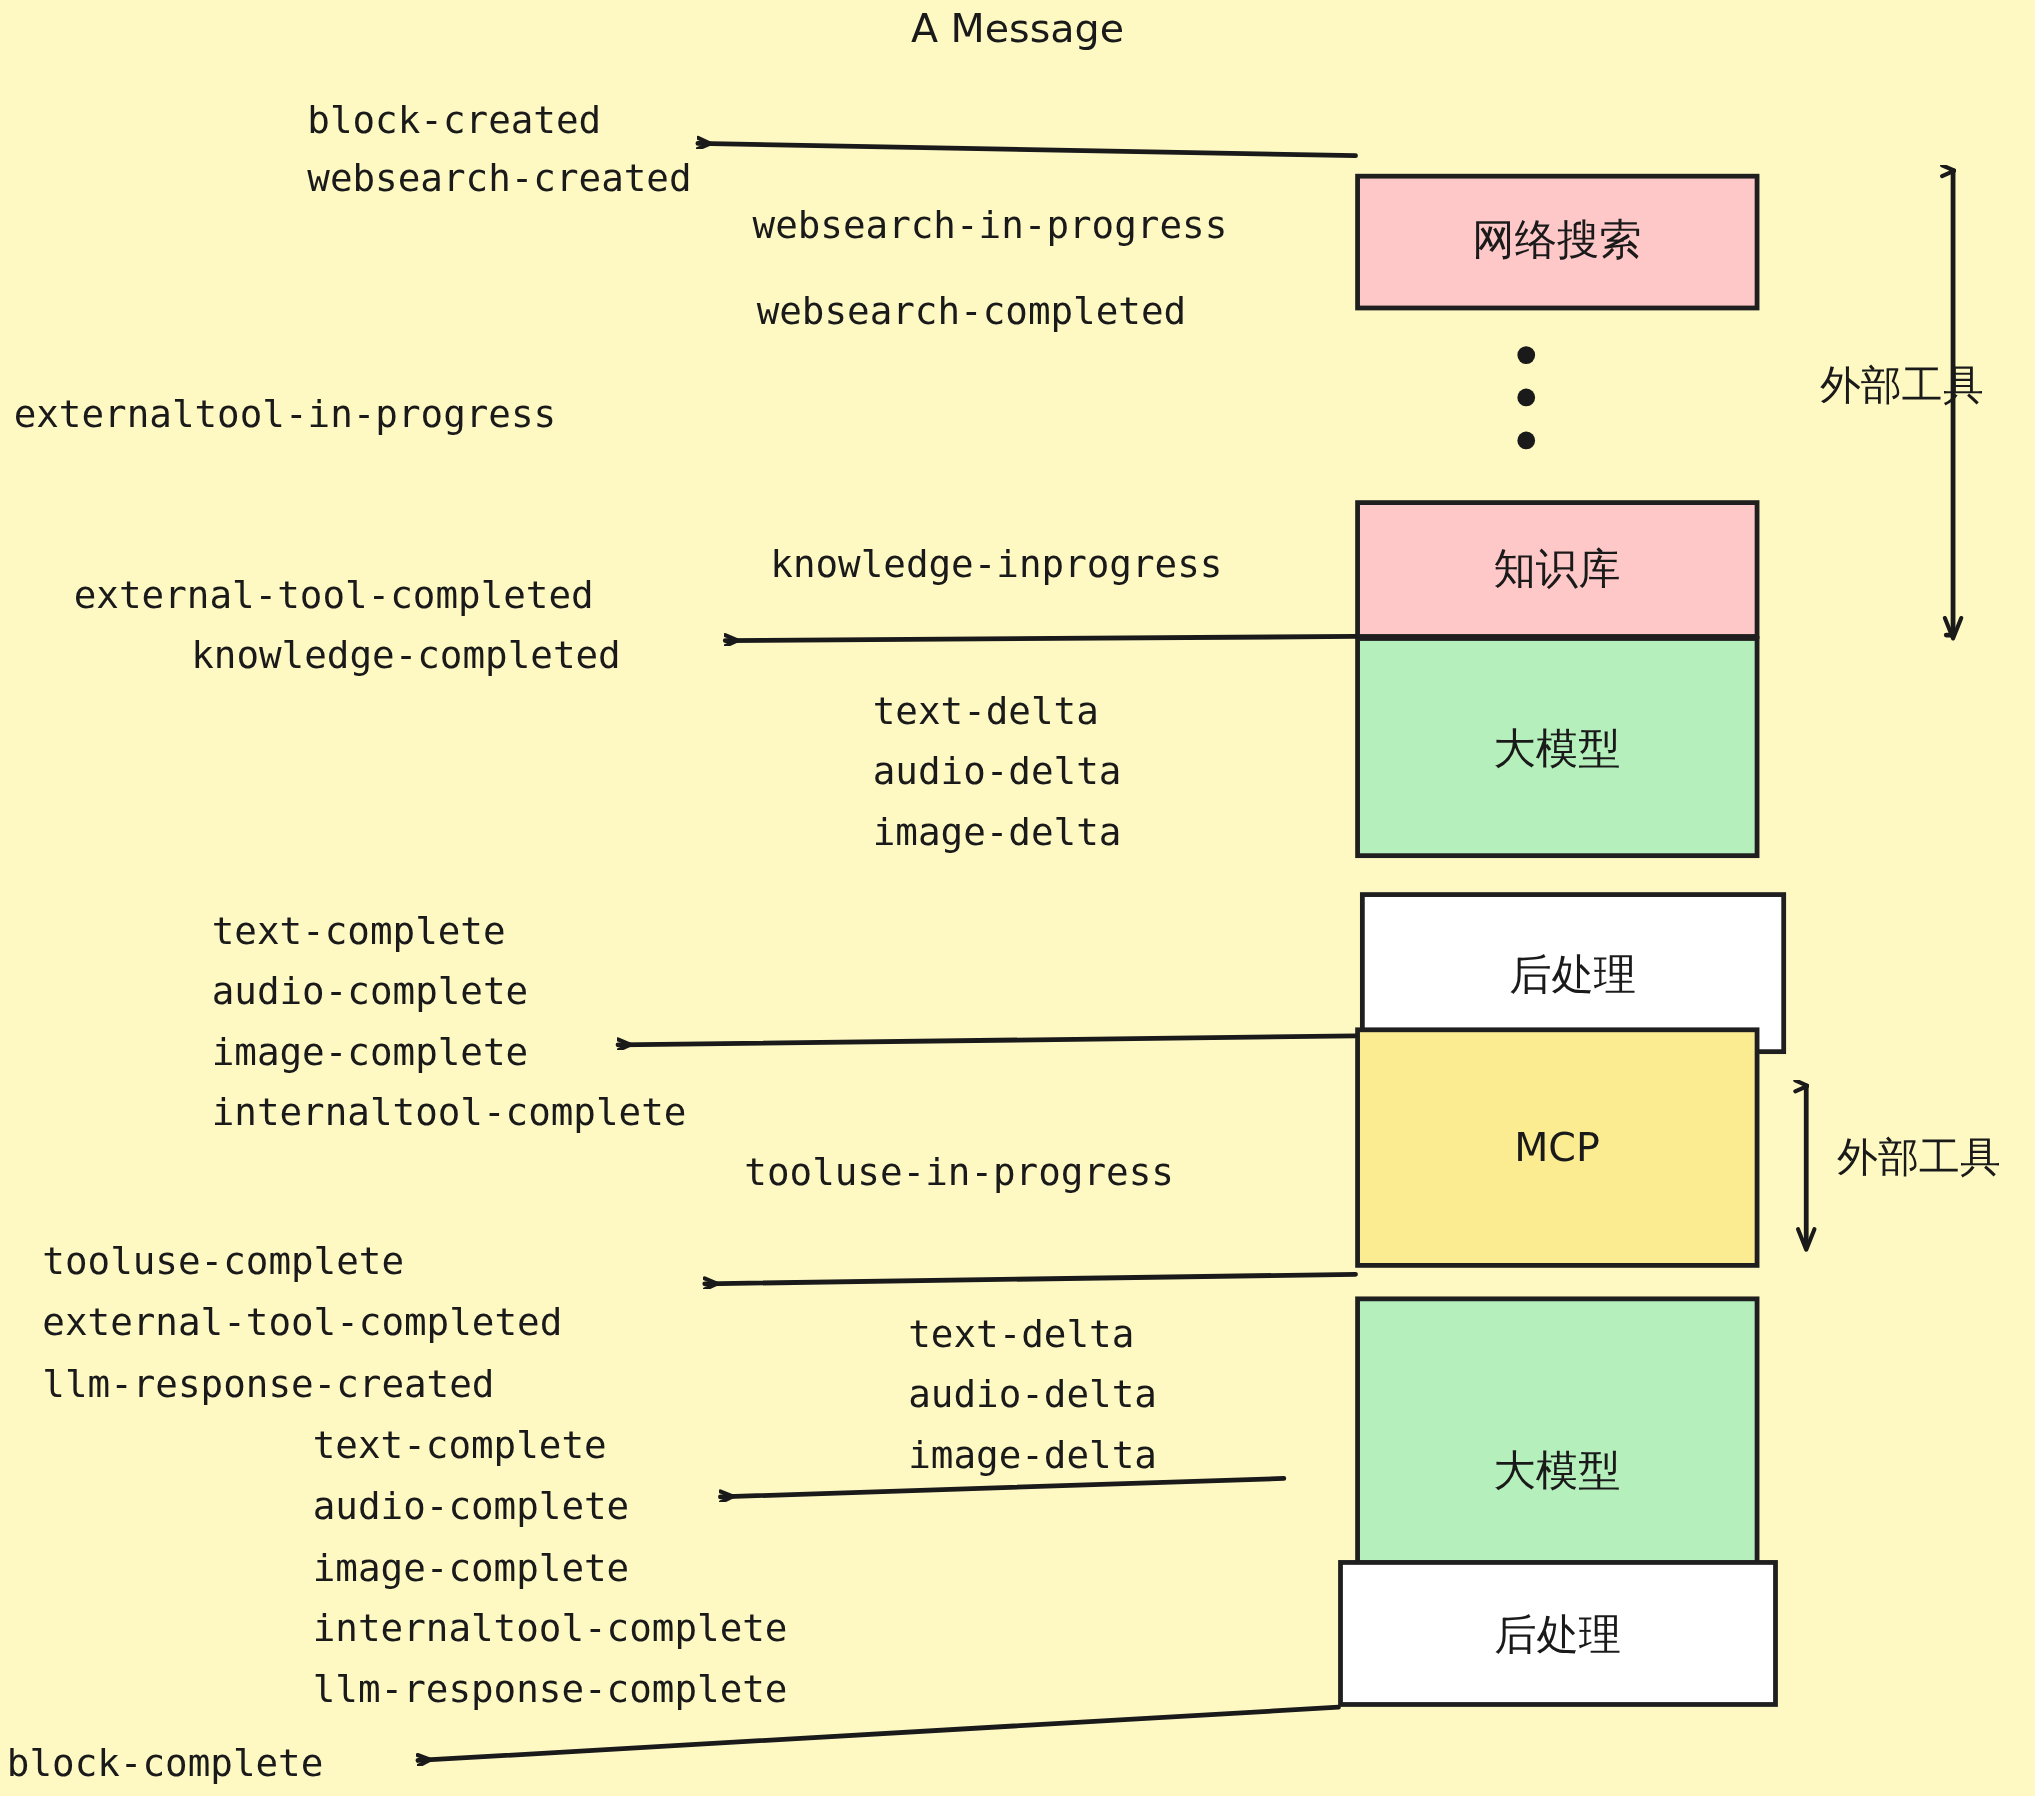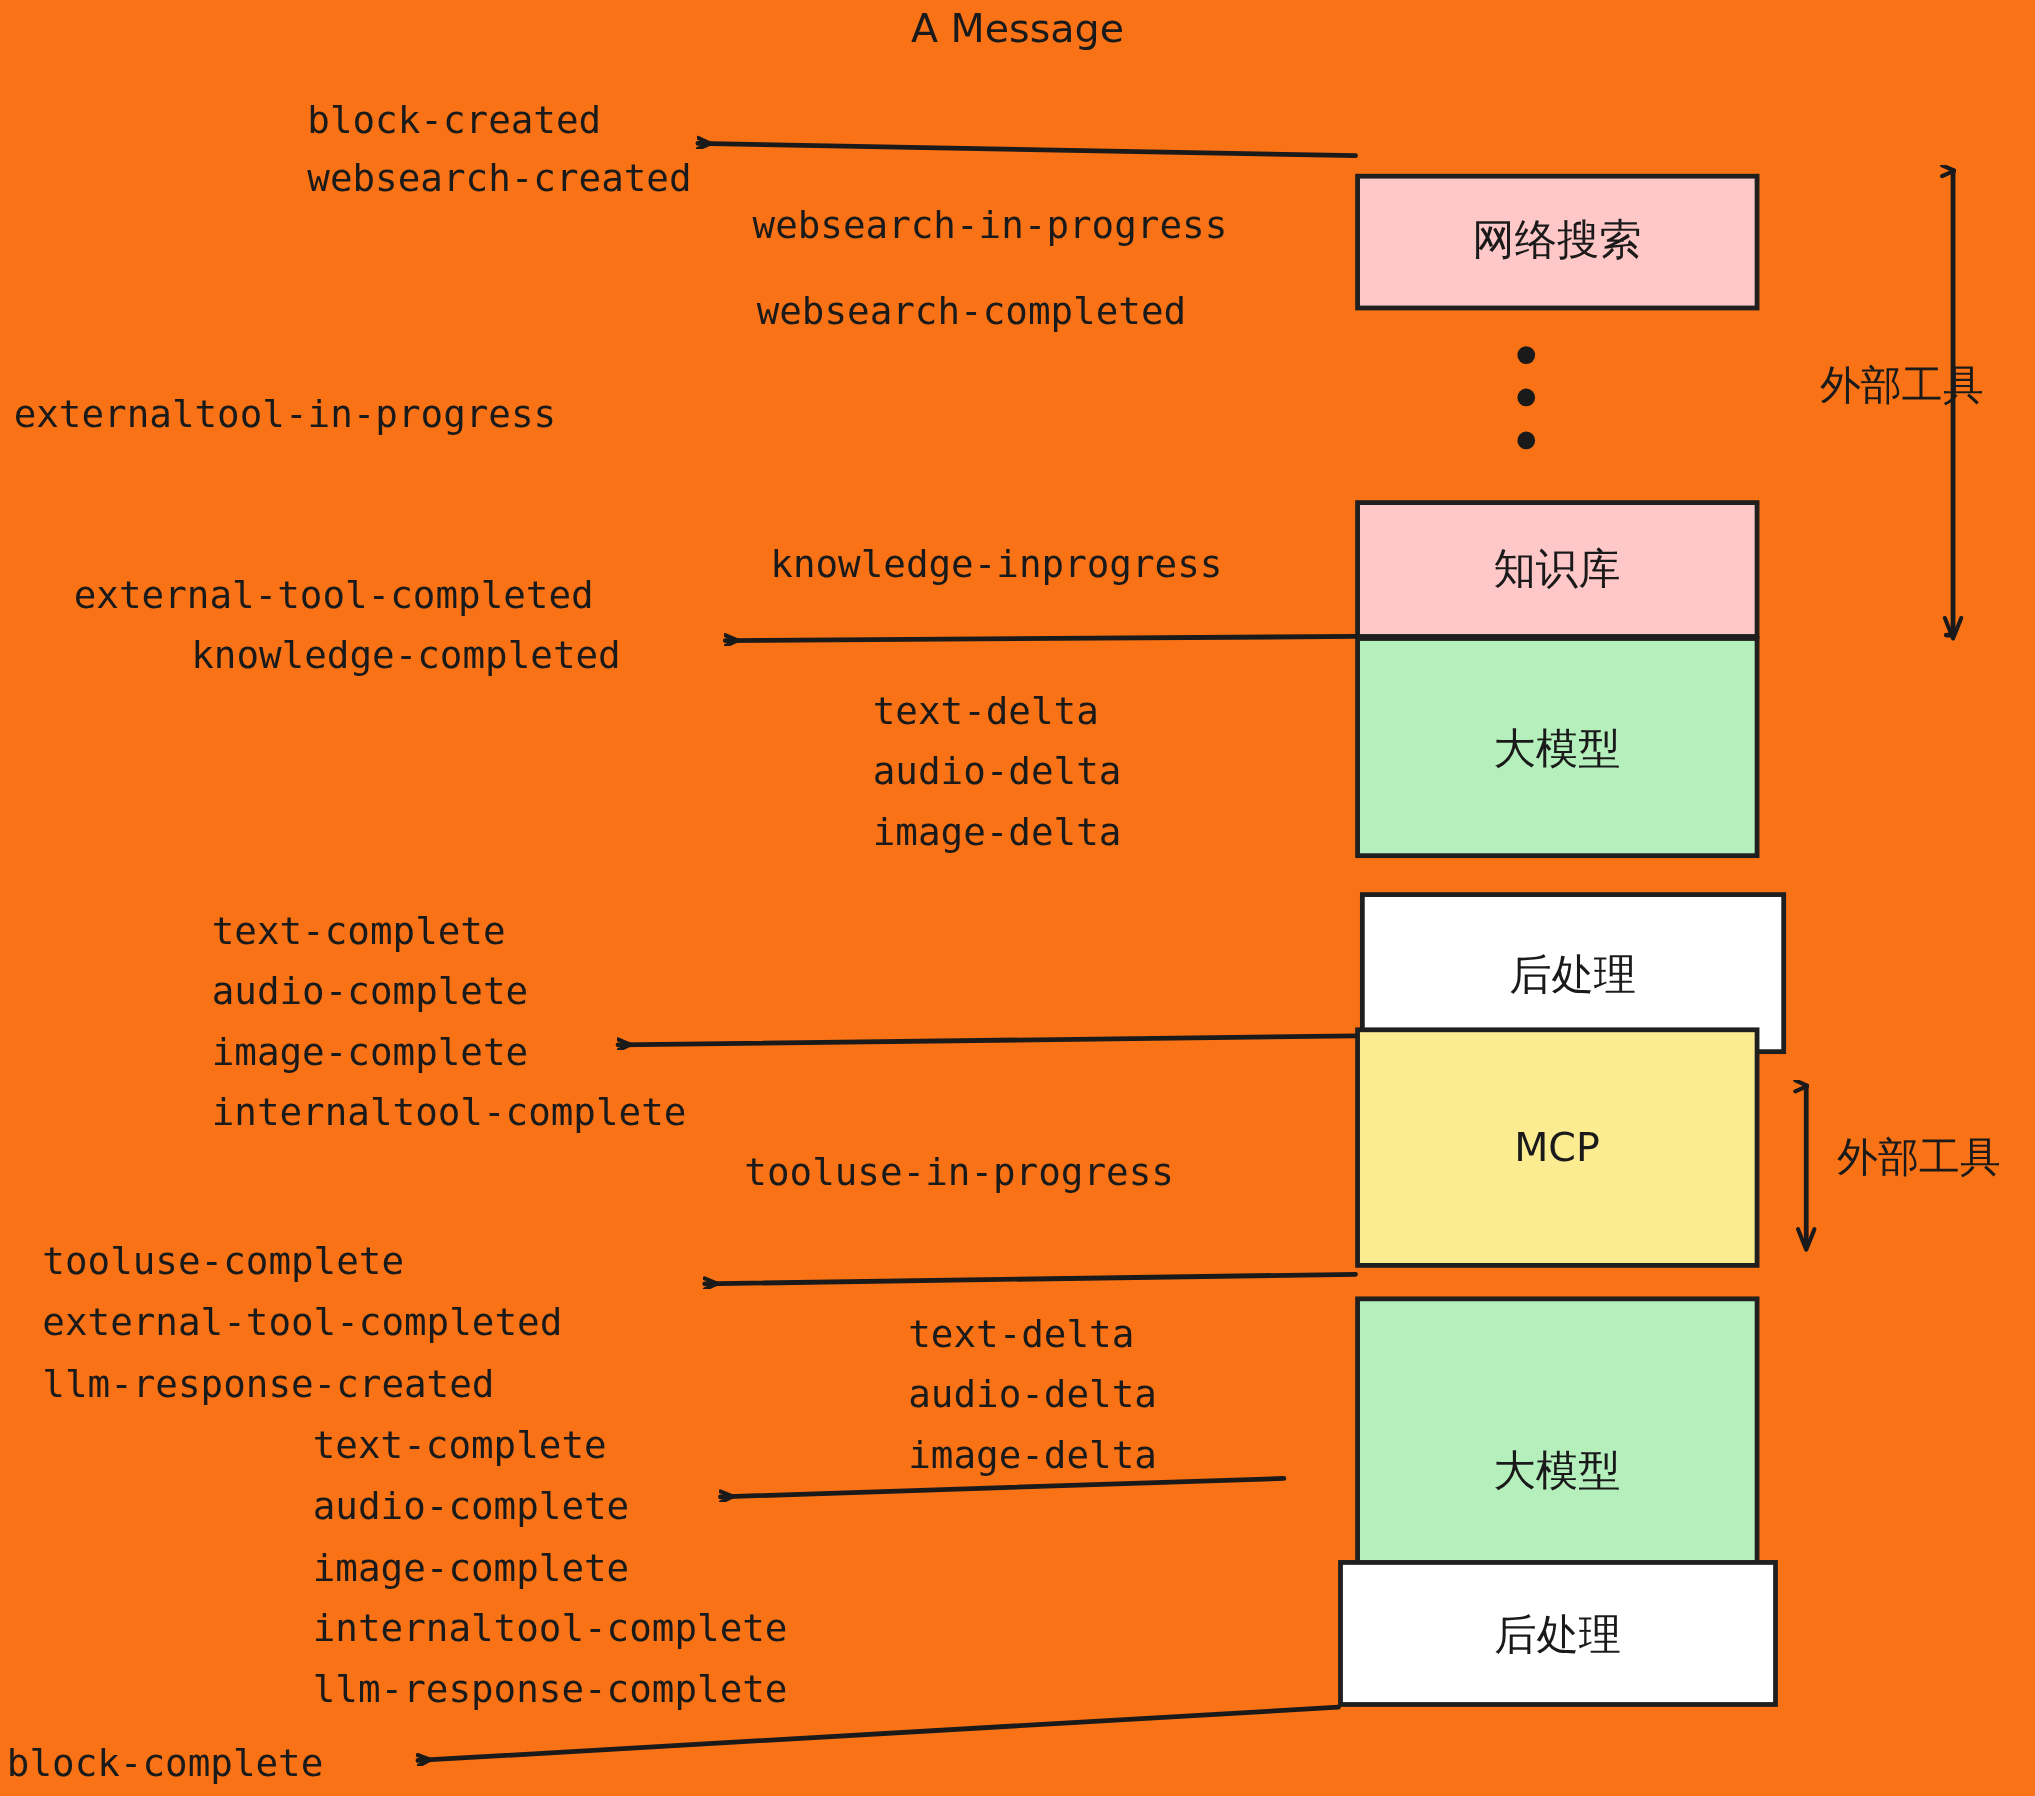--- a/index.html
+++ b/index.html
@@ -10,21 +10,21 @@
   body {
     width: 2035px;
     height: 1796px;
     font-family: "DejaVu Sans Mono", monospace;
     overflow: hidden;
   }
   #diagram-root {
     position: relative;
     width: 2035px;
     height: 1796px;
-    background: #f97316;
+    background: #fef9c3;
   }
   svg.layer {
     position: absolute;
     top: 0;
     left: 0;
     width: 2035px;
     height: 1796px;
   }
   .evt {
     font-family: "DejaVu Sans Mono", monospace;

